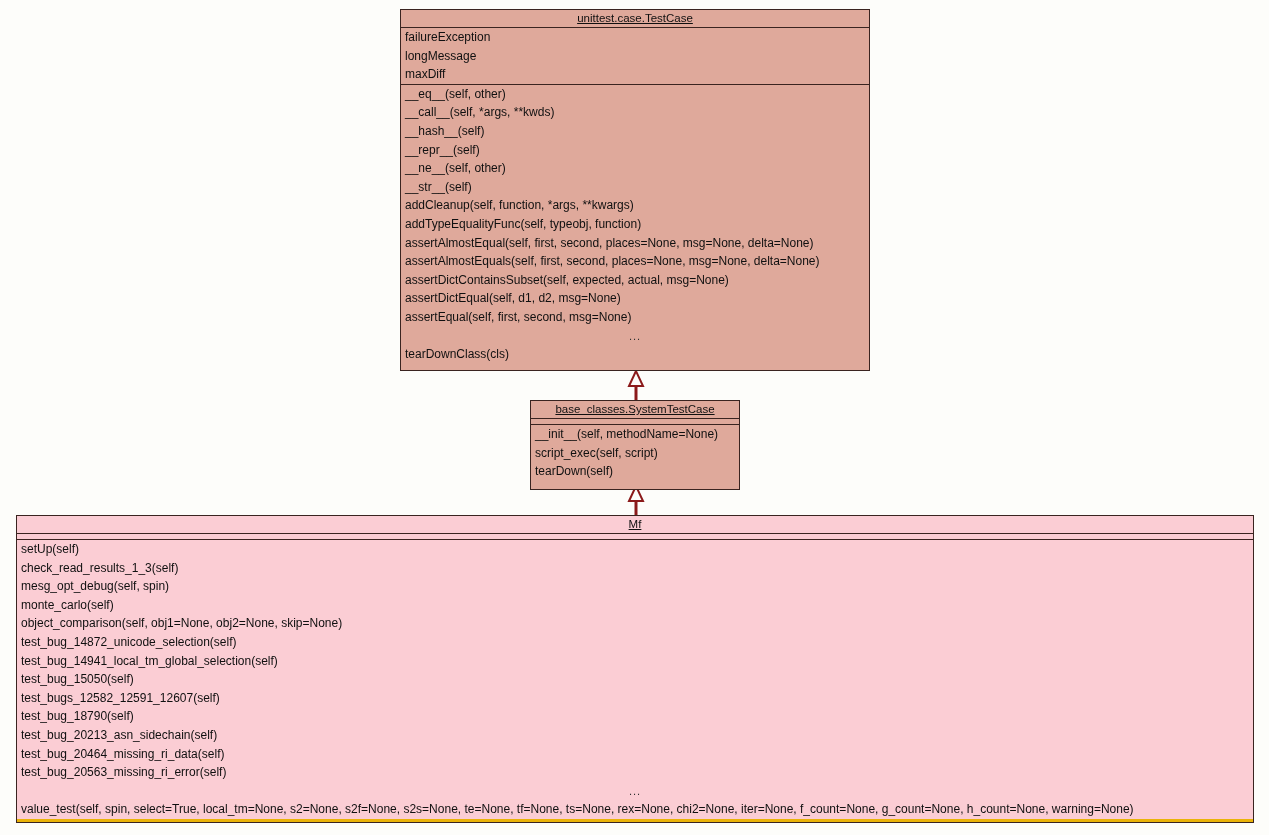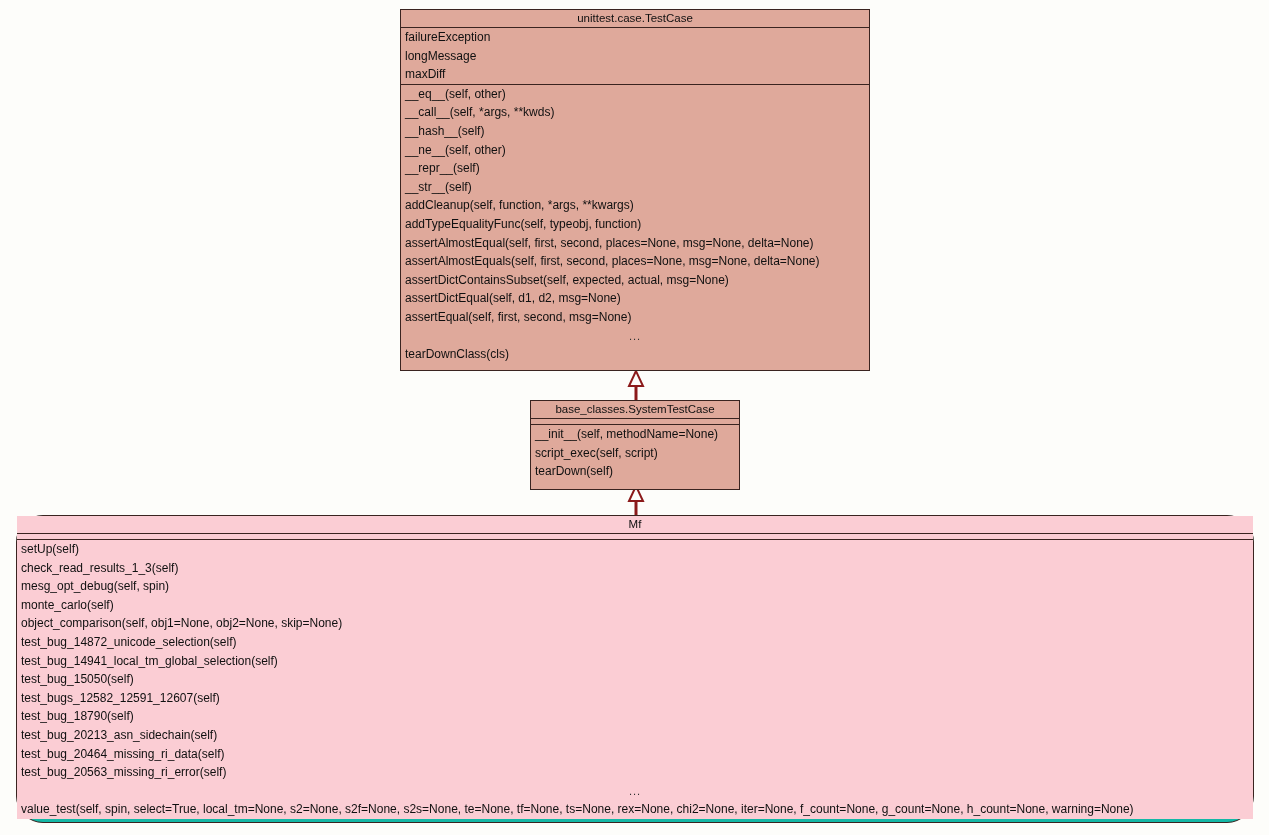--- a/index.html
+++ b/index.html
@@ -33,20 +33,21 @@
   }
   .uml-title {
     text-align: center;
     font-size: 11.5px;
     line-height: 17px;
     height: 18px;
     border-bottom: 1px solid #3a2420;
     box-sizing: border-box;
     white-space: nowrap;
     overflow: hidden;
+    text-decoration: underline;
   }
   .uml-attrs {
     border-bottom: 1px solid #3a2420;
     box-sizing: border-box;
     padding: 0;
   }
   .uml-attrs.empty {
     height: 6px;
   }
   .uml-ops {
@@ -70,21 +71,21 @@
 
   
   .theme-dark .uml-title,
   .theme-dark .uml-attrs,
   .theme-dark .uml-ops { background: #dfa99b; }
   .theme-dark { background: #dfa99b; }
 
   .theme-light .uml-title,
   .theme-light .uml-attrs,
   .theme-light .uml-ops { background: #fbcdd4; }
-  .theme-light { background: #14b8a6; border-radius: 27px; }
+  .theme-light { background: #eab308; }
 
   
   #box-testcase {
     left: 400px;
     top: 9px;
     width: 470px;
     height: 362px;
   }
   #box-systemtestcase {
     left: 530px;
@@ -130,22 +131,22 @@
     <div class="uml-title">unittest.case.TestCase</div>
     <div class="uml-attrs">
       <div class="uml-row">failureException</div>
       <div class="uml-row">longMessage</div>
       <div class="uml-row">maxDiff</div>
     </div>
     <div class="uml-ops">
       <div class="uml-row">__eq__(self, other)</div>
       <div class="uml-row">__call__(self, *args, **kwds)</div>
       <div class="uml-row">__hash__(self)</div>
+      <div class="uml-row">__repr__(self)</div>
       <div class="uml-row">__ne__(self, other)</div>
-      <div class="uml-row">__repr__(self)</div>
       <div class="uml-row">__str__(self)</div>
       <div class="uml-row">addCleanup(self, function, *args, **kwargs)</div>
       <div class="uml-row">addTypeEqualityFunc(self, typeobj, function)</div>
       <div class="uml-row">assertAlmostEqual(self, first, second, places=None, msg=None, delta=None)</div>
       <div class="uml-row">assertAlmostEquals(self, first, second, places=None, msg=None, delta=None)</div>
       <div class="uml-row">assertDictContainsSubset(self, expected, actual, msg=None)</div>
       <div class="uml-row">assertDictEqual(self, d1, d2, msg=None)</div>
       <div class="uml-row">assertEqual(self, first, second, msg=None)</div>
       <div class="uml-row ellipsis">...</div>
       <div class="uml-row">tearDownClass(cls)</div>

